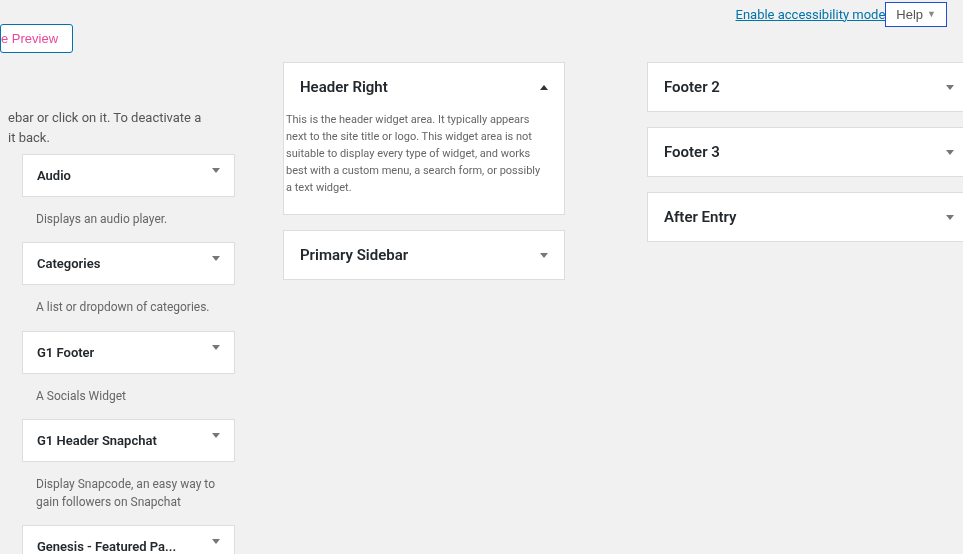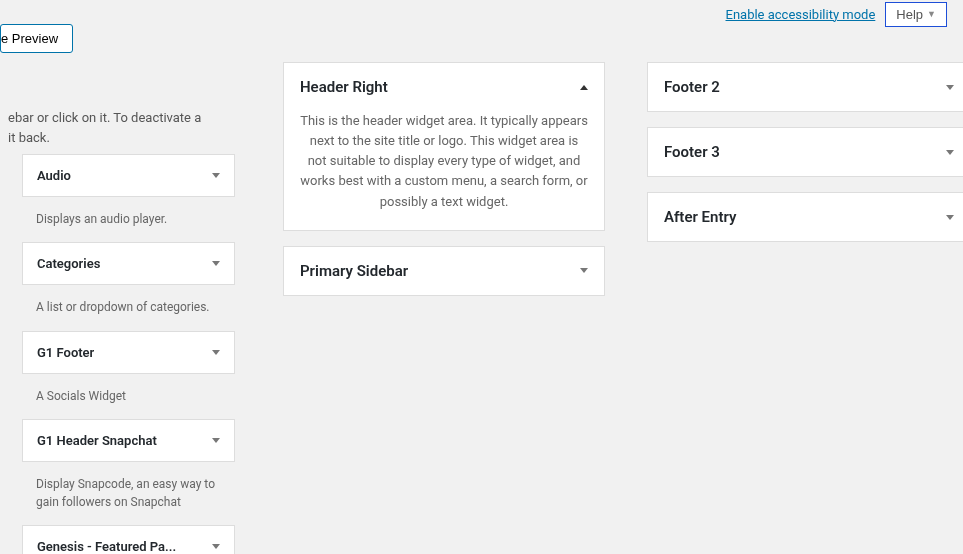--- a/index.html
+++ b/index.html
@@ -12,21 +12,20 @@
       height: 554px;
       overflow: hidden;
       position: relative;
     }
     .top-bar {
       position: absolute;
       top: 0;
       right: 16px;
       display: flex;
       align-items: center;
-      gap: 10px;
       height: 28px;
     }
     .accessibility-link {
       color: #0073aa;
       text-decoration: underline;
       font-size: 13px;
       cursor: pointer;
     }
     .help-btn {
       background: #fff;
@@ -39,21 +38,21 @@
       align-items: center;
       gap: 4px;
     }
     .help-btn .tri { font-size: 9px; color: #888; }
     .preview-btn {
       position: absolute;
       top: 24px;
       left: 0;
       background: #fff;
       border: 1px solid #0073aa;
-      color: #000000;
+      color: #ec4899;
       padding: 6px 14px 6px 0;
       font-size: 13px;
       border-radius: 3px;
       cursor: pointer;
     }
     .instruction-text {
       position: absolute;
       top: 108px;
       left: 8px;
       color: #555;
@@ -69,21 +68,20 @@
     }
     .widget-item {
       background: #fff;
       border: 1px solid #ddd;
       margin-bottom: 0;
     }
     .widget-item .widget-header {
       padding: 13px 14px;
       display: flex;
       justify-content: space-between;
-      align-items: center;
       cursor: move;
     }
     .widget-item .widget-title {
       font-weight: 600;
       font-size: 13px;
       color: #23282d;
       white-space: nowrap;
       overflow: hidden;
       text-overflow: ellipsis;
       max-width: 160px;
@@ -105,22 +103,21 @@
       width: 0;
       height: 0;
       border-left: 4px solid transparent;
       border-right: 4px solid transparent;
       border-bottom: 5px solid #333;
     }
     .col-mid {
       position: absolute;
       top: 62px;
       left: 283px;
-      width: 322px;
-      text-align: center;
+      width: 282px;
     }
     .col-right {
       position: absolute;
       top: 62px;
       left: 647px;
       width: 324px;
     }
     .area-panel {
       background: #fff;
       border: 1px solid #ddd;
@@ -132,23 +129,23 @@
       justify-content: space-between;
       align-items: center;
       cursor: pointer;
     }
     .area-title {
       font-weight: 600;
       font-size: 15px;
       color: #23282d;
     }
     .area-desc {
-      padding: 0 16px 18px 16px;
+      padding: 0 16px 18px 2px;
       color: #666;
-      font-size: 13px;
+      font-size: 11px;
       line-height: 1.55;
     }
   </style>
 </head>
 <body>
 
 <div class="top-bar">
   <a class="accessibility-link">Enable accessibility mode</a>
   <button class="help-btn">
     <span>Help</span>

